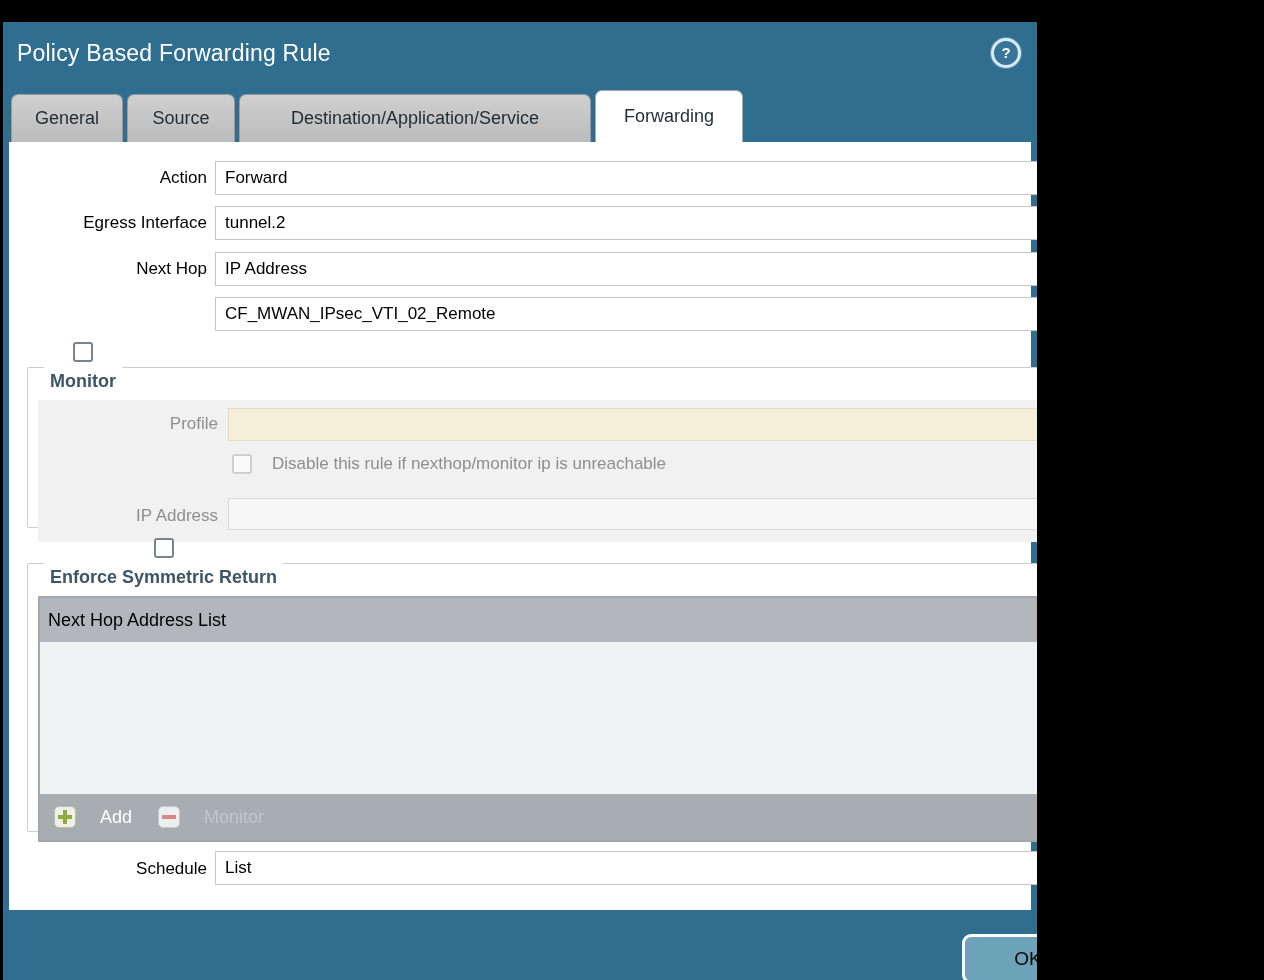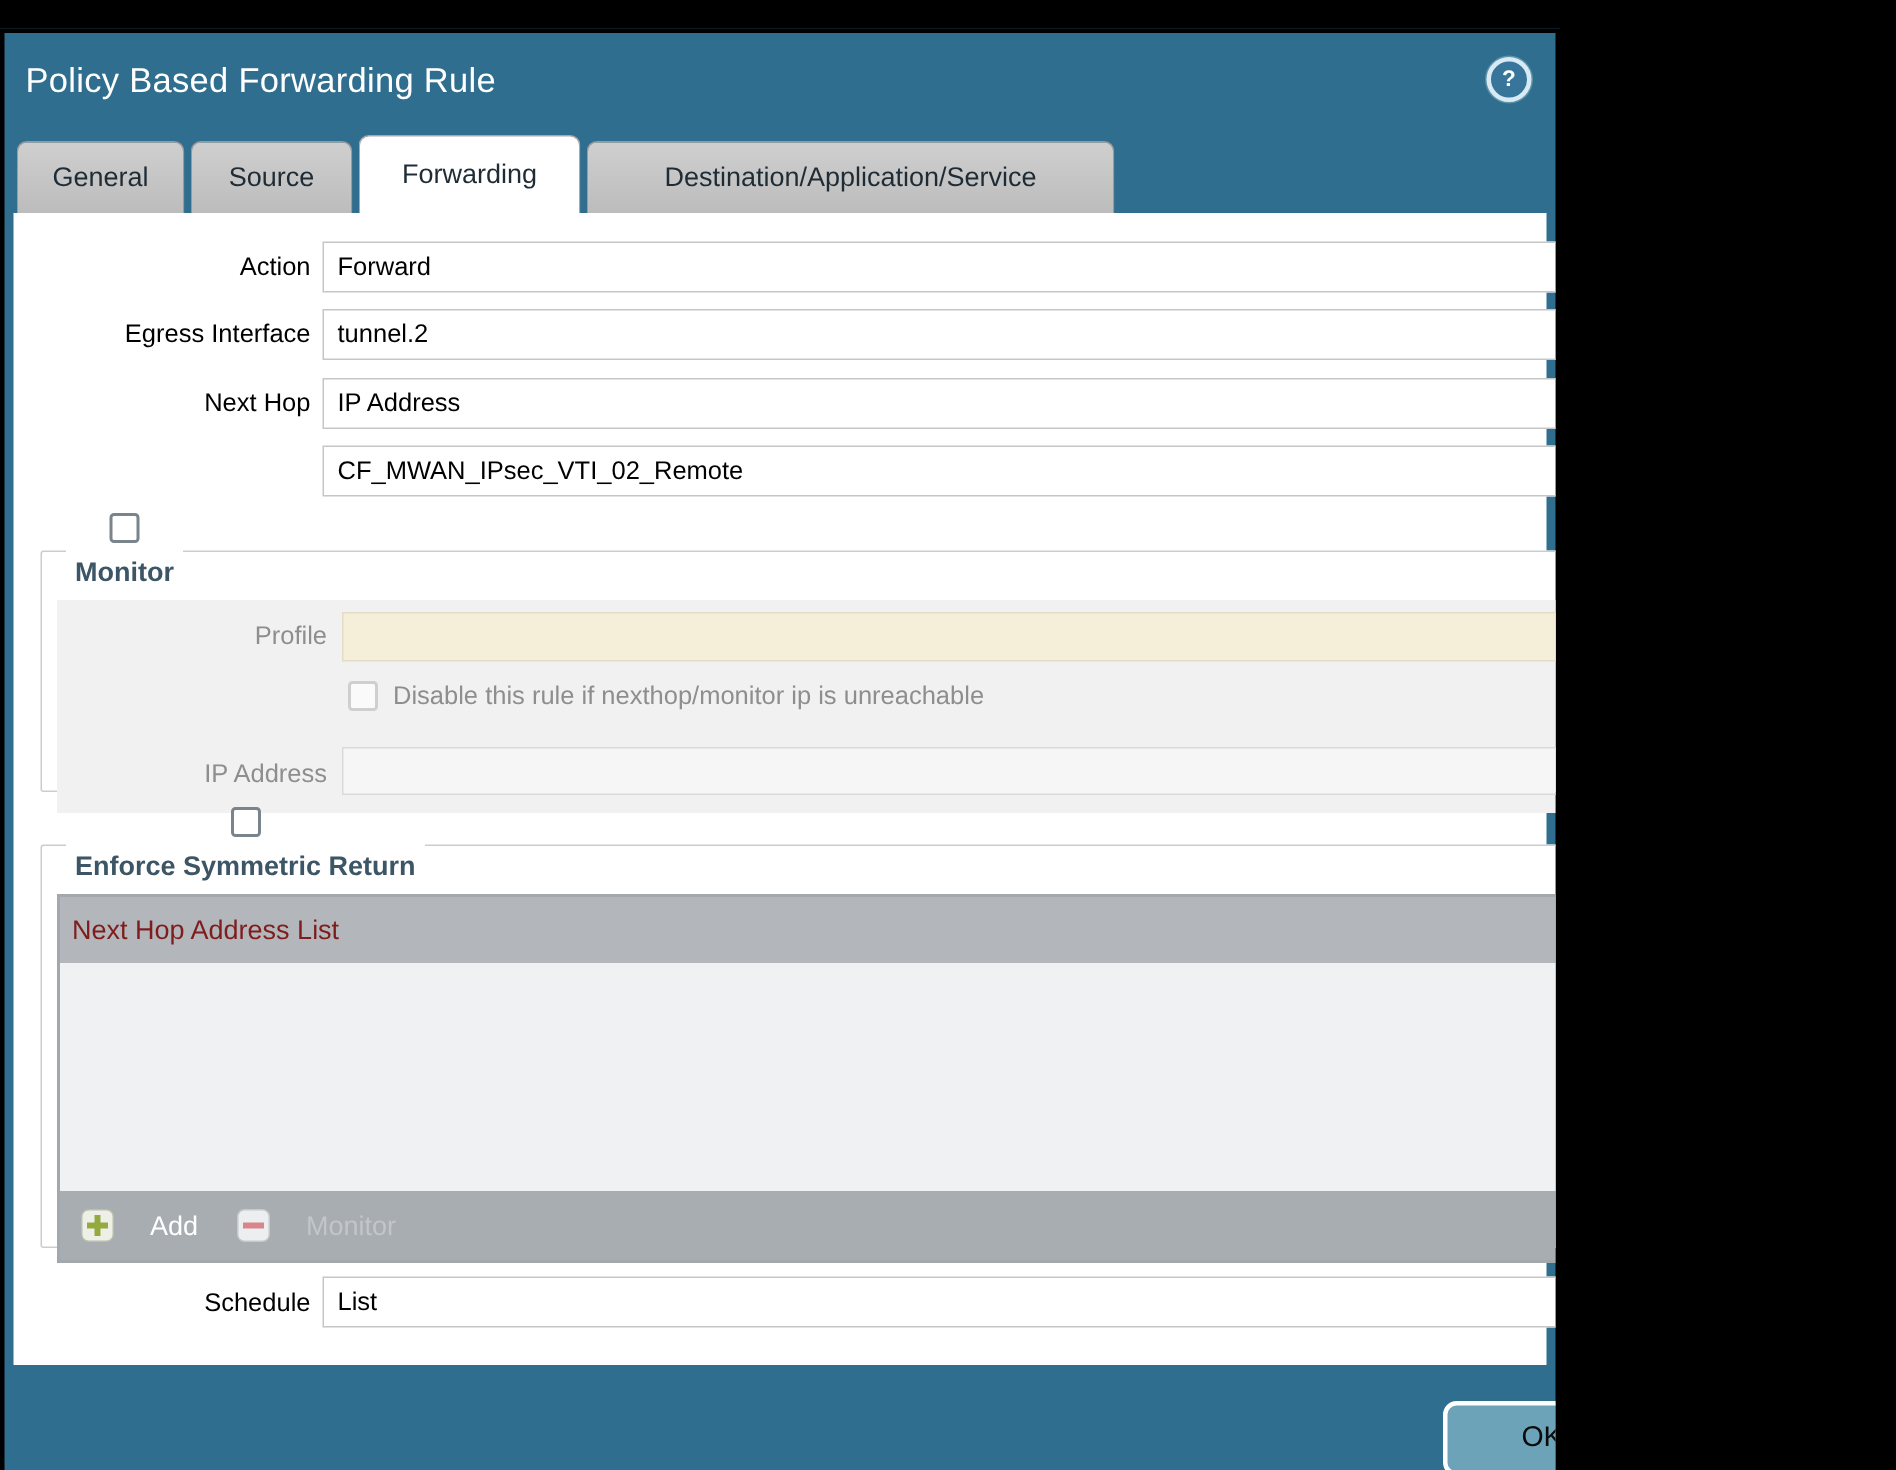--- a/index.html
+++ b/index.html
@@ -54,29 +54,29 @@
   .cb{width:16px;height:16px;box-sizing:content-box;border:2px solid #79858d;border-radius:3px;background:#fff;cursor:pointer;}
   .cb-dis{border-color:#cfcfcf;background:#fafafa;}
   .fs-monitor{top:320px;height:186px;}
   .monitor-panel{position:relative;margin-top:8px;height:142px;background:#f1f1f2;}
   .m-label{position:absolute;width:180px;text-align:right;font-size:17px;color:#8e8e8e;}
   .profile-field{
     position:absolute;left:190px;top:8px;width:1008px;height:33px;box-sizing:border-box;
     background:#f5eed9;border:1px solid #e3dcc6;
   }
   .profile-field .dd{background:#e2e3e5;border-left:1px solid #d6d7d9;}
-  .disable-row{position:absolute;left:194px;top:54px;display:flex;gap:10px;align-items:center;color:#8e8e8e;font-size:17px;text-align:right;}
+  .disable-row{position:absolute;left:194px;top:54px;display:flex;gap:20px;align-items:center;color:#8e8e8e;font-size:17px;text-align:right;}
   .ip-input{
     position:absolute;left:190px;top:98px;width:1008px;height:32px;box-sizing:border-box;
     background:#f6f6f7;border:1px solid #d9dadb;font-size:17px;padding:0 8px;color:#555;
   }
   .fs-enforce{top:516px;height:294px;}
   
   .nh-table{margin-top:8px;border:2px solid #a3a8ad;}
-  .nh-head{height:44px;background:#b3b7bb;color:#7f1d1d;font-size:18px;display:flex;align-items:center;padding-left:8px;}
+  .nh-head{height:44px;background:#b3b7bb;color:#000000;font-size:18px;display:flex;align-items:center;padding-left:8px;}
   .nh-body{height:152px;background:#f0f1f2;}
   .nh-foot{height:46px;background:#a8adb2;display:flex;align-items:center;gap:26px;padding-left:14px;}
   .tbtn{display:flex;align-items:center;gap:24px;font-size:18px;cursor:pointer;}
   .tbtn-add{color:#fff;}
   .tbtn-del{color:#c2c6c9;cursor:default;}
   .sq{width:20px;height:20px;border-radius:5px;position:relative;}
   .sq-add{background:#eef0e8;border:1px solid #b9bfa9;}
   .sq-add::before{content:"";position:absolute;left:3px;right:3px;top:8px;height:4px;background:#94a93f;}
   .sq-add::after{content:"";position:absolute;top:3px;bottom:3px;left:8px;width:4px;background:#94a93f;}
   .sq-del{background:#eceef0;border:1px solid #c6c9cc;}
@@ -93,22 +93,22 @@
 <body>
 
 <div class="frame">
 
   <div class="title">Policy Based Forwarding Rule</div>
   <div class="help">?</div>
 
   <div class="tabs">
     <div class="tab tab-general">General</div>
     <div class="tab tab-source">Source</div>
+    <div class="tab tab-dest">Destination/Application/Service</div>
     <div class="tab tab-active">Forwarding</div>
-    <div class="tab tab-dest">Destination/Application/Service</div>
   </div>
 
   <div class="content"></div>
 
   <div class="row-label" style="top:146px;">Action</div>
   <div class="field" style="top:139px;">
     <span class="val">Forward</span>
     <span class="dd">
         <span class="tri"></span>
       </span>

